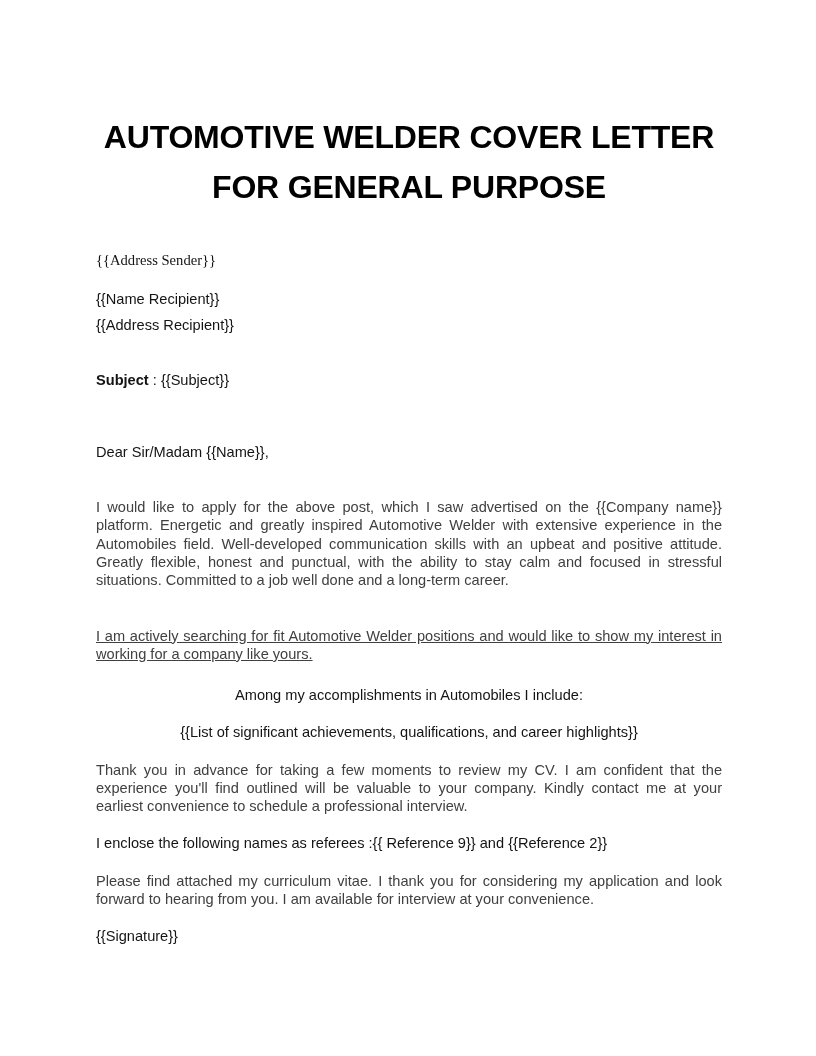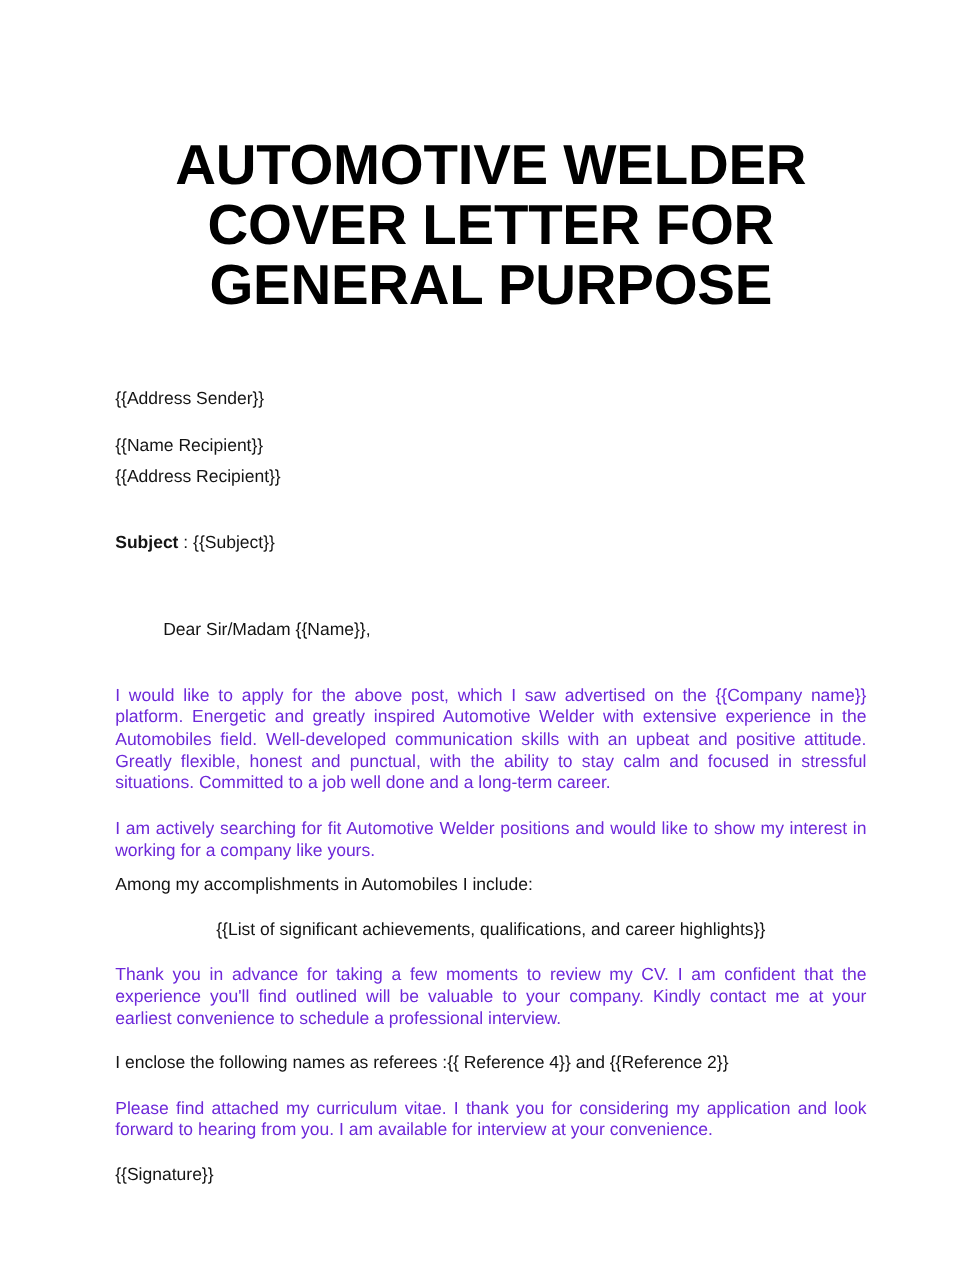--- a/index.html
+++ b/index.html
@@ -25,51 +25,51 @@
   }
   .content {
     position: absolute;
     left: 96px;
     top: 0;
     width: 626px;
   }
   .doc-title {
     margin: 0;
     padding-top: 112px;
-    font-size: 47px;
+    font-size: 32px;
     line-height: 50px;
     font-weight: bold;
     text-align: center;
     letter-spacing: -0.2px;
     color: #000000;
   }
   .block {
     margin: 0;
     font-size: 14.6px;
     line-height: 18.2px;
     color: #141414;
     text-align: left;
   }
   .body-para {
     margin: 0;
     font-size: 14.6px;
     line-height: 18.3px;
-    color: #6d28d9;
+    color: #404040;
     text-align: justify;
     text-justify: inter-word;
   }
-  .sp-addr-sender { margin-top: 62px; }
+  .sp-addr-sender { margin-top: 39px; font-family: Liberation Serif, serif; }
   .sp-date       { margin-top: 20px; }
   .sp-recipient  { margin-top: 21px; }
   .sp-recipient2 { margin-top: 8px; }
   .sp-subject    { margin-top: 36px; }
-  .sp-salutation { margin-top: 54px; margin-left: 40px; }
+  .sp-salutation { margin-top: 54px; }
   .sp-p1         { margin-top: 37px; }
-  .sp-p2         { margin-top: 19px; }
-  .sp-p3         { margin-top: 11px; }
+  .sp-p2         { margin-top: 37px; text-decoration: underline; }
+  .sp-p3         { margin-top: 23px; text-align: center; }
   .sp-p4         { margin-top: 19px; text-align: center; }
   .sp-p5         { margin-top: 19px; }
   .sp-p6         { margin-top: 19px; }
   .sp-p7         { margin-top: 19px; }
   .sp-close      { margin-top: 19px; }
   .sp-signature  { margin-top: 19px; }
   .bold { font-weight: bold; }
 </style>
 </head>
 <body>
@@ -93,21 +93,21 @@
     <p class="body-para sp-p1">I would like to apply for the above post, which I saw advertised on the {{Company name}} platform. Energetic and greatly inspired Automotive Welder with extensive experience in the Automobiles field. Well-developed communication skills with an upbeat and positive attitude. Greatly flexible, honest and punctual, with the ability to stay calm and focused in stressful situations. Committed to a job well done and a long-term career.</p>
 
     <p class="body-para sp-p2">I am actively searching for fit Automotive Welder positions and would like to show my interest in working for a company like yours.</p>
 
     <p class="block sp-p3">Among my accomplishments in Automobiles I include:</p>
 
     <p class="block sp-p4">{{List of significant achievements, qualifications, and career highlights}}</p>
 
     <p class="body-para sp-p5">Thank you in advance for taking a few moments to review my CV. I am confident that the experience you'll find outlined will be valuable to your company. Kindly contact me at your earliest convenience to schedule a professional interview.</p>
 
-    <p class="block sp-p6">I enclose the following names as referees :{{ Reference 4}} and {{Reference 2}}</p>
+    <p class="block sp-p6">I enclose the following names as referees :{{ Reference 9}} and {{Reference 2}}</p>
 
     <p class="body-para sp-p7">Please find attached my curriculum vitae. I thank you for considering my application and look forward to hearing from you. I am available for interview at your convenience.</p>
 
 
     <p class="block sp-signature">{{Signature}}</p>
 
   </div>
 </div>
 
 </body></html>

